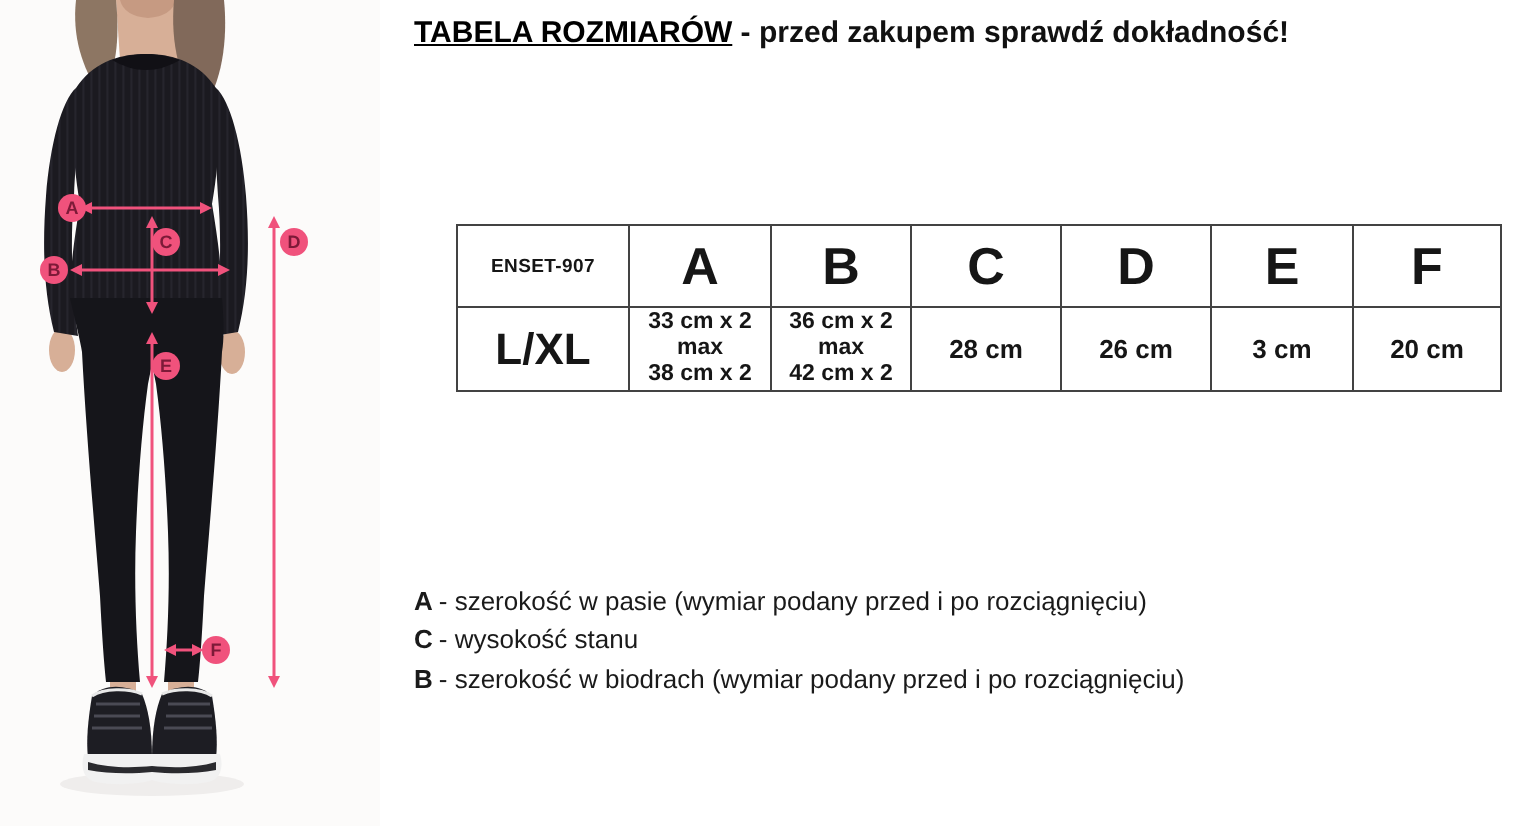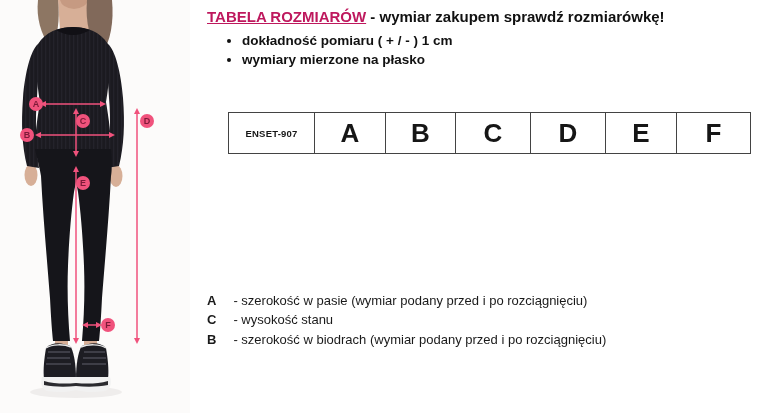--- a/index.html
+++ b/index.html
@@ -32,21 +32,21 @@
   .badge-d { left: 140px; top: 114px; }
   .badge-e { left: 76px;  top: 176px; }
   .badge-f { left: 101px; top: 318px; }
 
   
   .header-title {
     position: absolute; left: 207px; top: 8px;
     font-size: 15px; font-weight: bold; color: #111111;
     white-space: nowrap;
   }
-  .title-red { color: #be185d; text-decoration: underline; }
+  .title-red { color: #000000; text-decoration: underline; }
   .bullets {
     position: absolute; left: 228px; top: 31px;
     margin: 0; padding-left: 14px;
     list-style: disc;
   }
   .bullets li {
     font-size: 13.5px; font-weight: bold; color: #111111;
     line-height: 19px;
   }
 
@@ -68,21 +68,21 @@
   .cell-val    { font-size: 13px;   font-weight: bold; }
   .cell-val-multi {
     font-size: 11.5px; font-weight: bold;
     line-height: 13px; white-space: pre-line;
   }
 
   
   .legend { position: absolute; left: 207px; top: 291px; color: #1a1a1a; }
   .legend-row { font-size: 13px; line-height: 19.4px; white-space: nowrap; }
   .legend-key { font-weight: bold; }
-  .legend-text { margin-left: 17px; }
+  .legend-text { margin-left: 3px; }
 </style>
 </head>
 <body>
 
 <div class="stage">
 
   <div class="figure">
     <svg width="190" height="413" viewBox="0 0 190 413">
       <defs>
         <pattern id="rib" width="4" height="6" patternUnits="userSpaceOnUse">
@@ -152,25 +152,21 @@
     </svg>
 
     <div class="badge badge-a">A</div>
     <div class="badge badge-b">B</div>
     <div class="badge badge-c">C</div>
     <div class="badge badge-d">D</div>
     <div class="badge badge-e">E</div>
     <div class="badge badge-f">F</div>
   </div>
 
-  <div class="header-title"><span class="title-red">TABELA ROZMIARÓW</span><span> - wymiar zakupem sprawdź rozmiarówkę!</span></div>
-  <ul class="bullets">
-    <li>dokładność pomiaru ( + / - ) 1 cm</li>
-    <li>wymiary mierzone na płasko</li>
-  </ul>
+  <div class="header-title"><span class="title-red">TABELA ROZMIARÓW</span><span> - przed zakupem sprawdź dokładność!</span></div>
 
   <table class="size-table">
     <colgroup>
       <col style="width:86px">
         <col style="width:71px">
         <col style="width:70px">
       <col style="width:75px">
         <col style="width:75px">
         <col style="width:71px">
         <col style="width:74px">
@@ -178,20 +174,33 @@
     <tbody>
       <tr class="row-head">
         <td class="cell-code">ENSET-907</td>
         <td class="cell-letter">A</td>
         <td class="cell-letter">B</td>
         <td class="cell-letter">C</td>
         <td class="cell-letter">D</td>
         <td class="cell-letter">E</td>
         <td class="cell-letter">F</td>
       </tr>
+      <tr class="row-data">
+        <td class="cell-size">L/XL</td>
+        <td class="cell-val-multi">33 cm x 2
+max
+38 cm x 2</td>
+        <td class="cell-val-multi">36 cm x 2
+max
+42 cm x 2</td>
+        <td class="cell-val">28 cm</td>
+        <td class="cell-val">26 cm</td>
+        <td class="cell-val">3 cm</td>
+        <td class="cell-val">20 cm</td>
+      </tr>
     </tbody>
   </table>
 
   <div class="legend">
     <div class="legend-row"><span class="legend-key">A</span><span class="legend-text">- szerokość w pasie (wymiar podany przed i po rozciągnięciu)</span></div>
     <div class="legend-row"><span class="legend-key">C</span><span class="legend-text">- wysokość stanu</span></div>
     <div class="legend-row"><span class="legend-key">B</span><span class="legend-text">- szerokość w biodrach (wymiar podany przed i po rozciągnięciu)</span></div>
   </div>
 
 </div>

